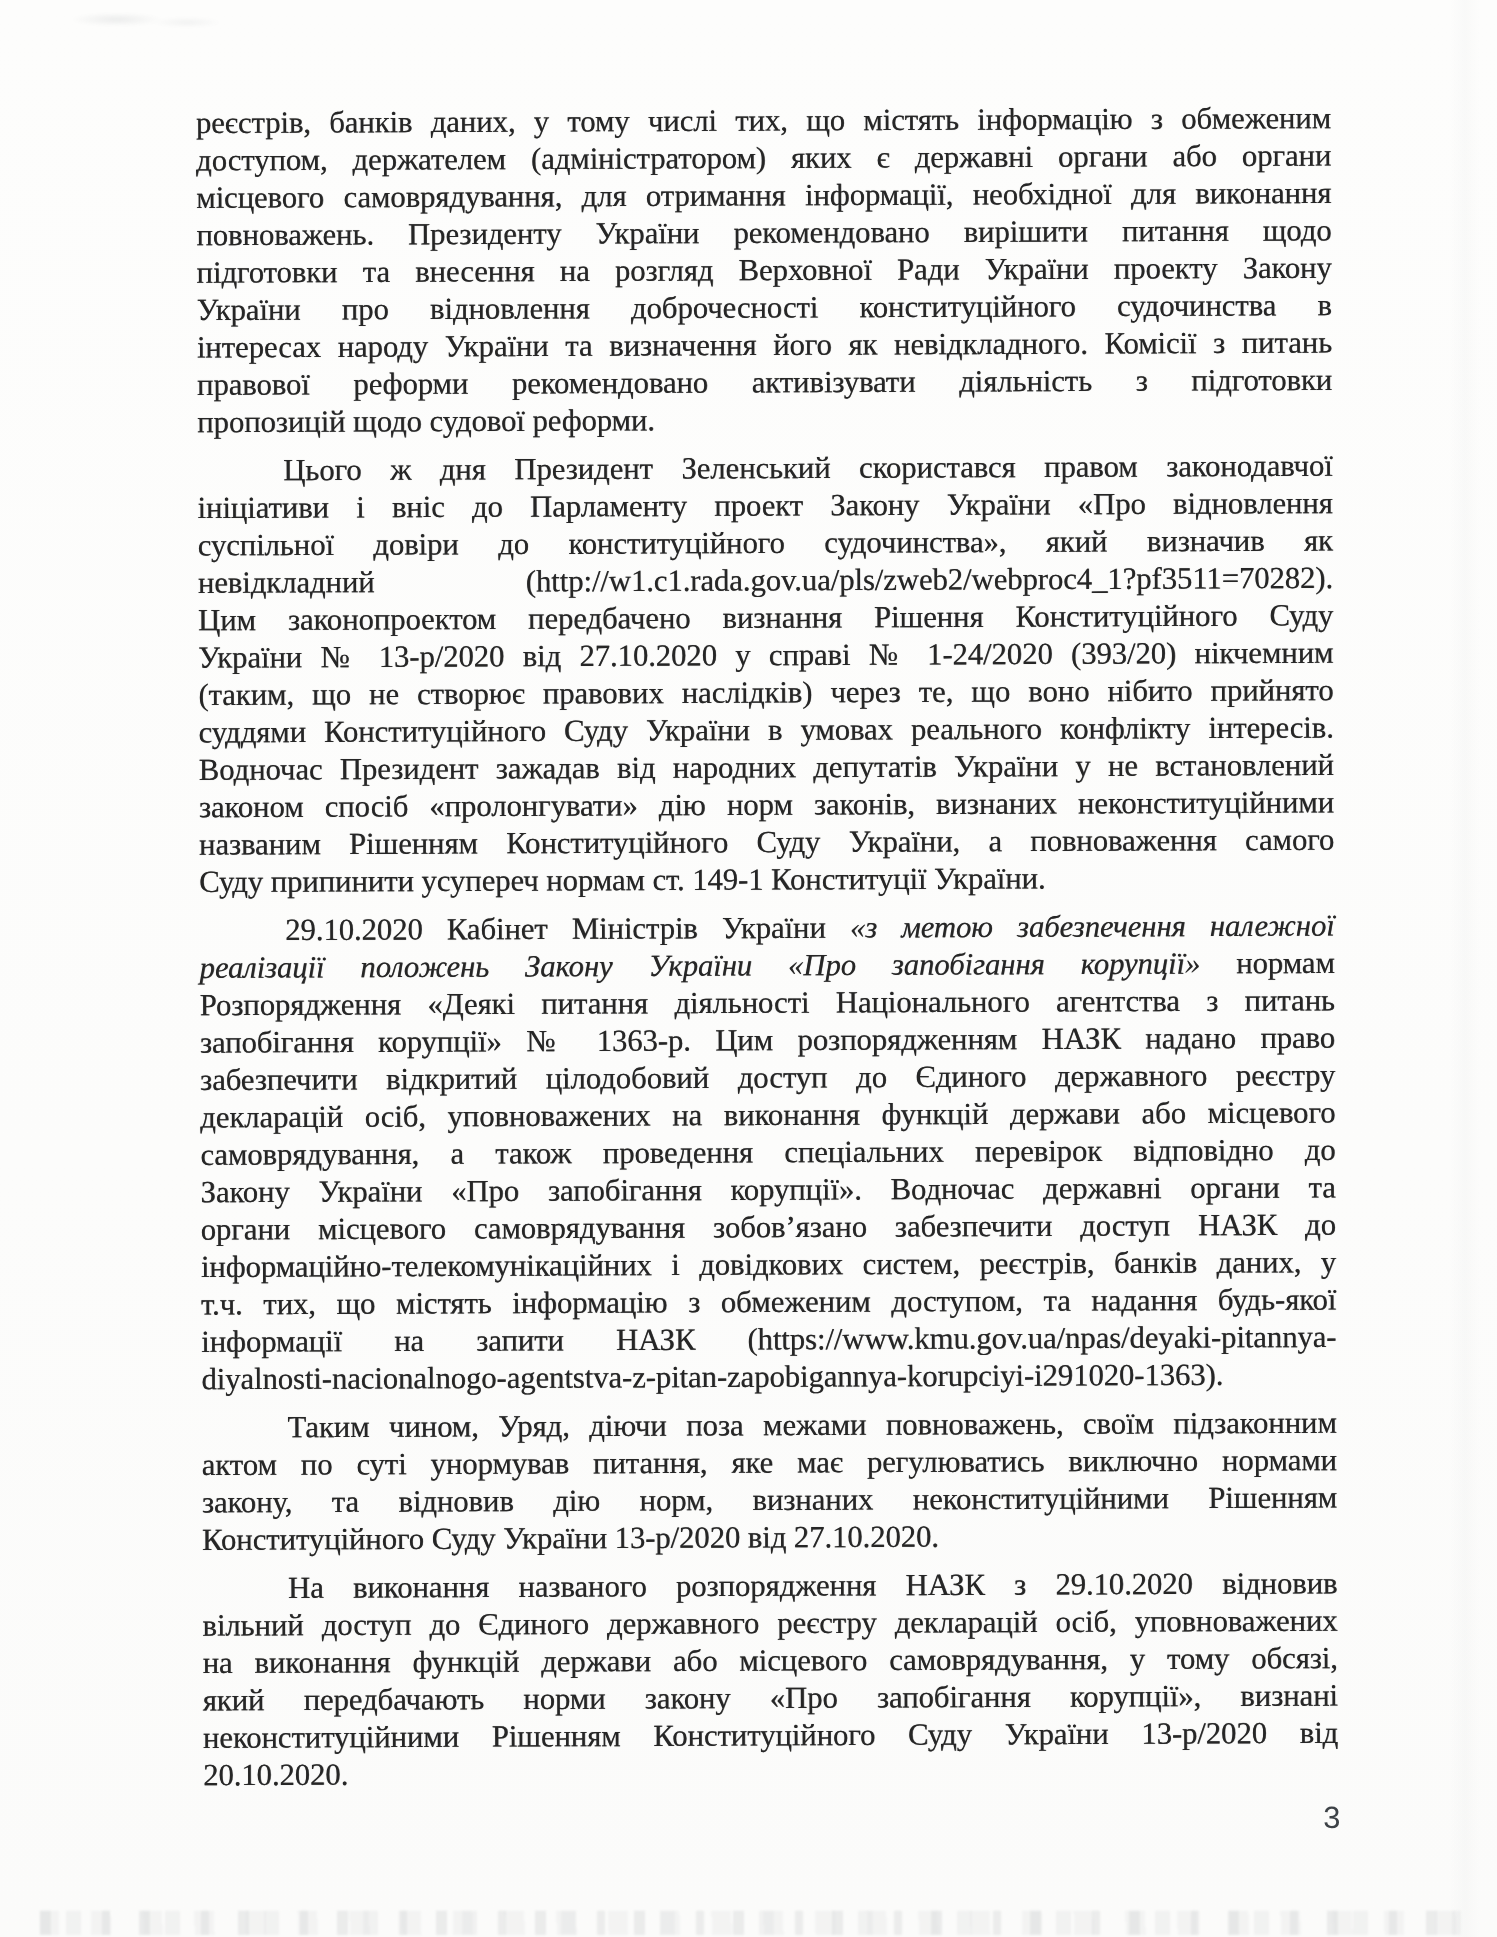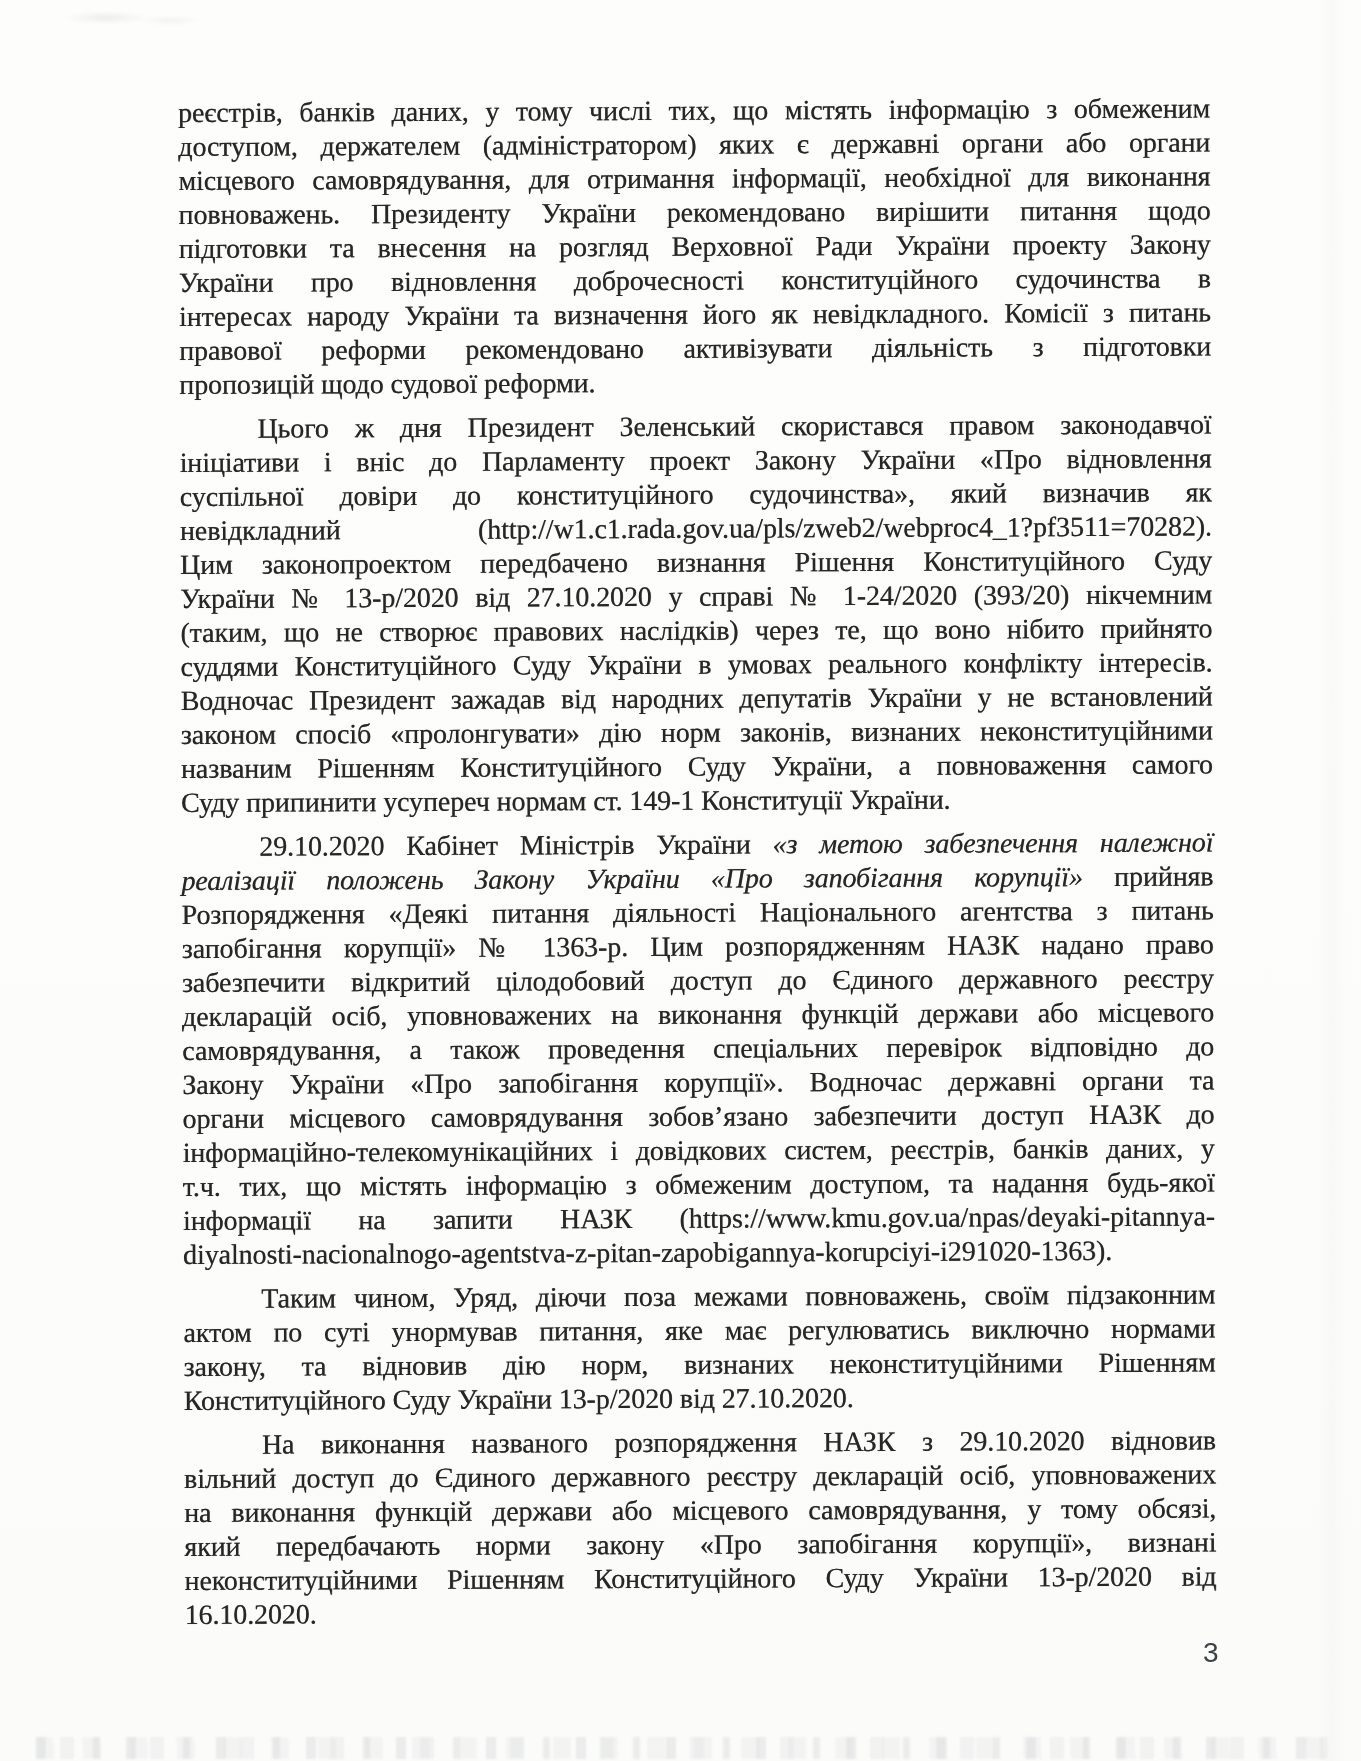--- a/index.html
+++ b/index.html
@@ -95,21 +95,21 @@
         <div class="line"><span>України № 13-р/2020 від 27.10.2020 у справі № 1-24/2020 (393/20) нікчемним</span></div>
         <div class="line"><span>(таким, що не створює правових наслідків) через те, що воно нібито прийнято</span></div>
         <div class="line"><span>суддями Конституційного Суду України в умовах реального конфлікту інтересів.</span></div>
         <div class="line"><span>Водночас Президент зажадав від народних депутатів України у не встановлений</span></div>
         <div class="line"><span>законом спосіб «пролонгувати» дію норм законів, визнаних неконституційними</span></div>
         <div class="line"><span>названим Рішенням Конституційного Суду України, а повноваження самого</span></div>
         <div class="line last"><span>Суду припинити усупереч нормам ст. 149-1 Конституції України.</span></div>
       </div>
       <div class="para">
         <div class="line indent"><span>29.10.2020 Кабінет Міністрів України </span><span class="it">«з метою забезпечення належної</span></div>
-        <div class="line"><span class="it">реалізації положень Закону України «Про запобігання корупції»</span><span> прийняв</span></div>
+        <div class="line"><span class="it">реалізації положень Закону України «Про запобігання корупції»</span><span> нормам</span></div>
         <div class="line"><span>Розпорядження «Деякі питання діяльності Національного агентства з питань</span></div>
         <div class="line"><span>запобігання корупції» № 1363-р. Цим розпорядженням НАЗК надано право</span></div>
         <div class="line"><span>забезпечити відкритий цілодобовий доступ до Єдиного державного реєстру</span></div>
         <div class="line"><span>декларацій осіб, уповноважених на виконання функцій держави або місцевого</span></div>
         <div class="line"><span>самоврядування, а також проведення спеціальних перевірок відповідно до</span></div>
         <div class="line"><span>Закону України «Про запобігання корупції». Водночас державні органи та</span></div>
         <div class="line"><span>органи місцевого самоврядування зобов’язано забезпечити доступ НАЗК до</span></div>
         <div class="line"><span>інформаційно-телекомунікаційних і довідкових систем, реєстрів, банків даних, у</span></div>
         <div class="line"><span>т.ч. тих, що містять інформацію з обмеженим доступом, та надання будь-якої</span></div>
         <div class="line"><span>інформації на запити НАЗК (https://www.kmu.gov.ua/npas/deyaki-pitannya-</span></div>
@@ -120,18 +120,18 @@
         <div class="line"><span>актом по суті унормував питання, яке має регулюватись виключно нормами</span></div>
         <div class="line"><span>закону, та відновив дію норм, визнаних неконституційними Рішенням</span></div>
         <div class="line last"><span>Конституційного Суду України 13-р/2020 від 27.10.2020.</span></div>
       </div>
       <div class="para">
         <div class="line indent"><span>На виконання названого розпорядження НАЗК з 29.10.2020 відновив</span></div>
         <div class="line"><span>вільний доступ до Єдиного державного реєстру декларацій осіб, уповноважених</span></div>
         <div class="line"><span>на виконання функцій держави або місцевого самоврядування, у тому обсязі,</span></div>
         <div class="line"><span>який передбачають норми закону «Про запобігання корупції», визнані</span></div>
         <div class="line"><span>неконституційними Рішенням Конституційного Суду України 13-р/2020 від</span></div>
-        <div class="line last"><span>16.10.2020.</span></div>
+        <div class="line last"><span>20.10.2020.</span></div>
       </div>
     </div>
   <div class="page-number">3</div>
   <div class="band-bottom"></div>
 </div>
 
 </body></html>

